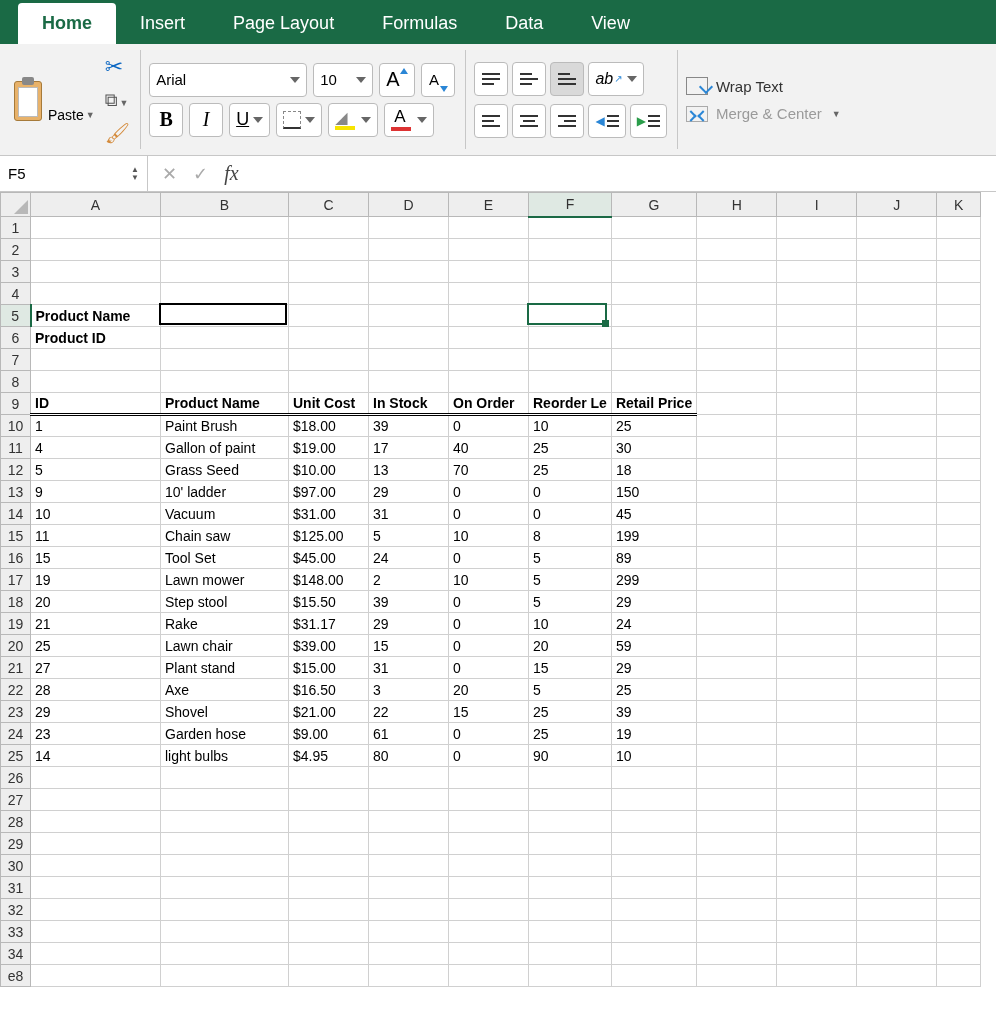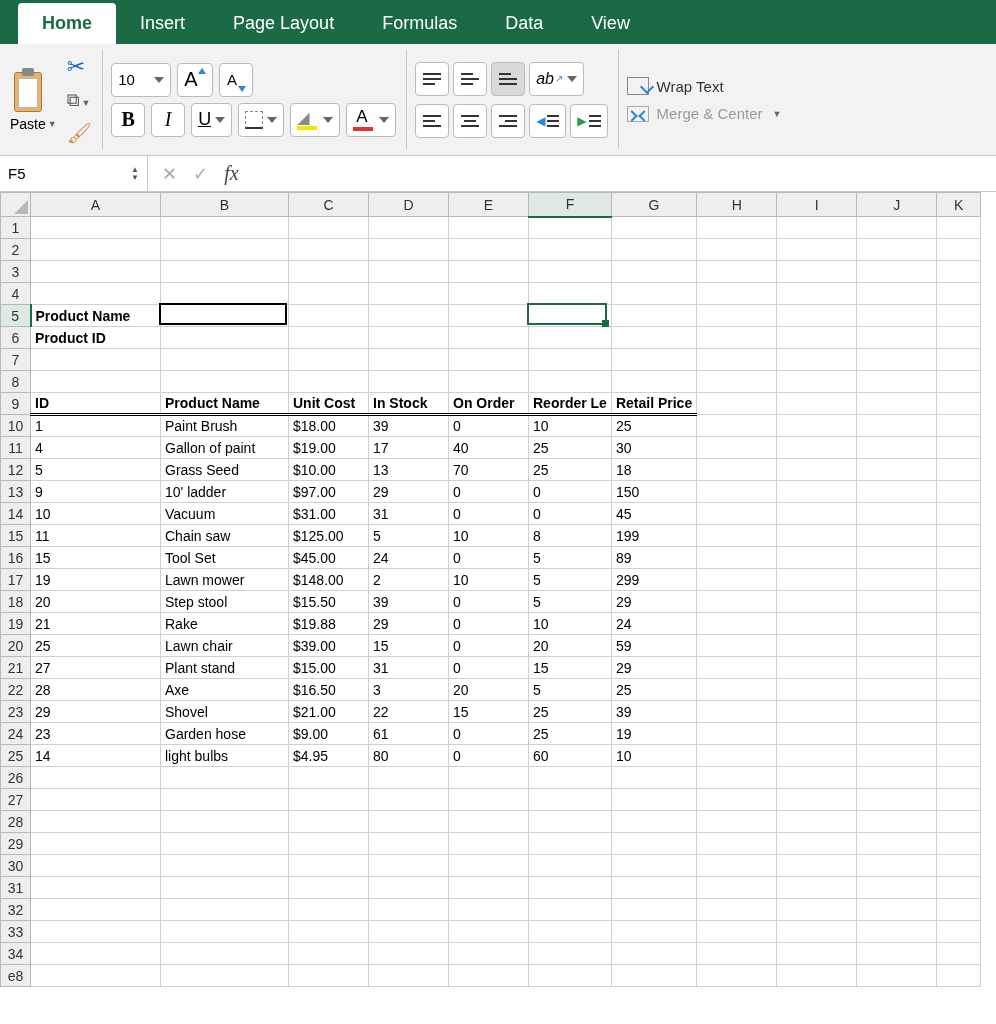--- a/index.html
+++ b/index.html
@@ -46,22 +46,22 @@
     padding-right: 10px;
     display: flex;
     align-items: center;
     gap: 6px;
     height: 100%;
   }
   .group:last-child { border-right: none; }
   
   .clipboard {
     display: flex;
-    flex-direction: column;
-    align-items: flex-start;
+    flex-direction: row;
+    align-items: flex-end;
     gap: 2px;
   }
   .clip-icon {
     width: 36px; height: 46px;
     position: relative;
   }
   .clip-icon .board {
     position: absolute; left: 4px; top: 4px; width: 28px; height: 40px;
     background: #e8b26a; border: 1px solid #a67a3a; border-radius: 3px;
   }
@@ -240,20 +240,24 @@
     <div class="clip-side">
       <span class="scissors">✂</span>
       <span><span class="copy-icon-sm">⧉</span><span class="dd-caret">▼</span></span>
       <span class="brush">🖌</span>
     </div>
   </div>
 
   <div class="group">
     <div class="font-col">
       <div class="font-row">
+        <div class="combo font-name">
+          <span>Arial</span>
+          <span class="caret-down"></span>
+        </div>
         <div class="combo font-size">
           <span>10</span>
           <span class="caret-down"></span>
         </div>
         <div class="btn grow-a">
           <span class="A">A</span>
             <span class="tri-up"></span>
         </div>
         <div class="btn shrink-a">
           <span class="A">A</span>
@@ -678,21 +682,21 @@
           <td class="num">29</td>
           <td class=""></td>
           <td class=""></td>
           <td class=""></td>
           <td class=""></td>
         </tr>
         <tr>
           <th class="">19</th>
           <td class="num">21</td>
           <td class="">Rake</td>
-          <td class="num">$19.88</td>
+          <td class="num">$31.17</td>
           <td class="num">29</td>
           <td class="num">0</td>
           <td class="num">10</td>
           <td class="num">24</td>
           <td class=""></td>
           <td class=""></td>
           <td class=""></td>
           <td class=""></td>
         </tr>
         <tr>
@@ -765,21 +769,21 @@
           <td class=""></td>
           <td class=""></td>
         </tr>
         <tr>
           <th class="">25</th>
           <td class="num">14</td>
           <td class="">light bulbs</td>
           <td class="num">$4.95</td>
           <td class="num">80</td>
           <td class="num">0</td>
-          <td class="num">60</td>
+          <td class="num">90</td>
           <td class="num">10</td>
           <td class=""></td>
           <td class=""></td>
           <td class=""></td>
           <td class=""></td>
         </tr>
         <tr>
           <th class="">26</th>
           <td class=""></td>
           <td class=""></td>

